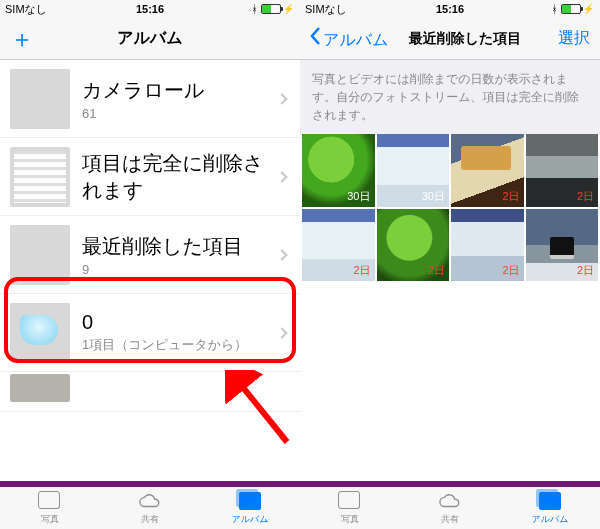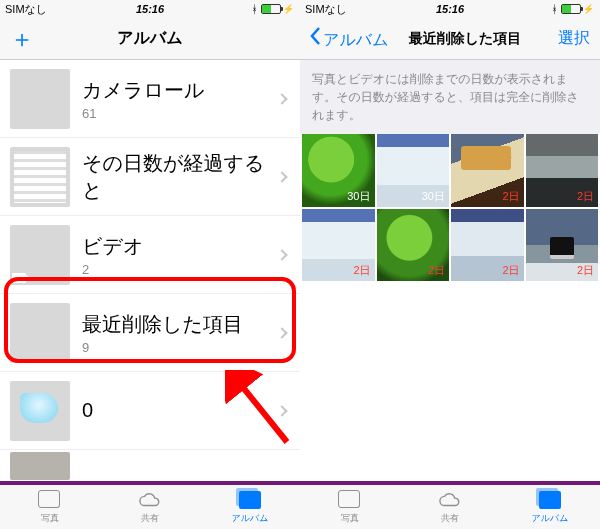--- a/index.html
+++ b/index.html
@@ -26,21 +26,21 @@
   .status {
     height: 18px;
     display: flex;
     align-items: center;
     justify-content: space-between;
     padding: 0 5px;
     font-size: 11px;
     color: #000;
     background: #f7f7f7;
   }
-  .status .center { position: absolute; left: 0; right: 0; text-align: center; font-weight: 600; font-style: italic; }
+  .status .center { position: absolute; left: 0; right: 0; text-align: center; font-weight: 600; }
   .status .right { margin-left: auto; display: flex; align-items: center; gap: 3px; }
   .battery {
     width: 20px; height: 10px; border: 1px solid #333; border-radius: 2px;
     position: relative; display: inline-block;
   }
   .battery::after { content:""; position:absolute; right:-3px; top:2px; width:2px; height:4px; background:#333; border-radius:0 1px 1px 0;}
   .battery .fill { position:absolute; left:0; top:0; bottom:0; width:50%; background:#3bcf3b; }
 
   
   .nav {
@@ -153,21 +153,21 @@
   .c3 .mac{position:absolute;left:12px;top:16px;font-size:9px;color:#5e3a12;font-style:italic;font-weight:bold;}
   .c4 { background: linear-gradient(#646a6a 0 30%,#9aa4a4 30% 60%,#282b2b 60%);}
   .c6 { background: radial-gradient(circle at 45% 40%, #7bcf3b 0 38%, #3c8a1b 40% 65%, #1e4b0f 80%); }
   .c7 { background: linear-gradient(#3e4f86 0 18%, #e0e9f0 18% 65%, #b5c4d2 65%); }
   .c8 { background: linear-gradient(#556987 0 50%, #87959f 50% 75%, #dde3e6 75%); position:relative;}
   .c8::after{content:"";position:absolute;top:28px;left:24px;width:24px;height:18px;background:#111;border-radius:2px;border-bottom:4px solid #ccc;}
 
   
   .tabbar {
     height: 48px;
-    border-top: 4px solid #701a75;
+    border-top: 6px solid #701a75;
     background: #f7f7f7;
     display: flex;
     margin-top: auto;
   }
   .tab {
     flex: 1;
     display: flex;
     flex-direction: column;
     align-items: center;
     justify-content: center;
@@ -215,49 +215,40 @@
       <div class="meta">
         <div class="name">カメラロール</div>
         <div class="count">61</div>
       </div>
       <div class="chev"></div>
     </div>
 
     <div class="row">
       <div class="thumb th-stream"></div>
       <div class="meta">
-        <div class="name">その日数が経過すると</div>
+        <div class="name">項目は完全に削除されます</div>
       </div>
       <div class="chev"></div>
     </div>
 
-    <div class="row">
-      <div class="thumb th-video">
-        <span class="vid-i"></span>
-      </div>
-      <div class="meta">
-        <div class="name">ビデオ</div>
-        <div class="count">2</div>
-      </div>
-      <div class="chev"></div>
-    </div>
 
     <div class="row">
       <div class="thumb th-del"></div>
       <div class="meta">
         <div class="name">最近削除した項目</div>
         <div class="count">9</div>
       </div>
       <div class="chev"></div>
     </div>
 
     <div class="row">
       <div class="thumb th-zero"></div>
       <div class="meta">
         <div class="name">0</div>
+        <div class="count">1項目（コンピュータから）</div>
       </div>
       <div class="chev"></div>
     </div>
 
     <div class="row half">
       <div class="thumb" style="background:#b6b2ac;"></div>
       <div class="meta"></div>
     </div>
   </div>
 
@@ -319,21 +310,21 @@
           </svg>
         </span><span>アルバム</span>
       </span>
     </div>
     <div class="title" style="font-size:14px;padding-left:30px;">最近削除した項目</div>
     <div class="right">
       <span class="tint btn">選択</span>
     </div>
   </div>
 
-  <div class="info">写真とビデオには削除までの日数が表示されます。その日数が経過すると、項目は完全に削除されます。</div>
+  <div class="info">写真とビデオには削除までの日数が表示されます。自分のフォトストリーム、項目は完全に削除されます。</div>
 
   <div class="grid">
     <div class="cell c1">
         <span class="days">30日</span>
       </div>
     <div class="cell c2">
         <span class="days">30日</span>
       </div>
     <div class="cell c3">
         <span class="mac">Macadamia</span>

